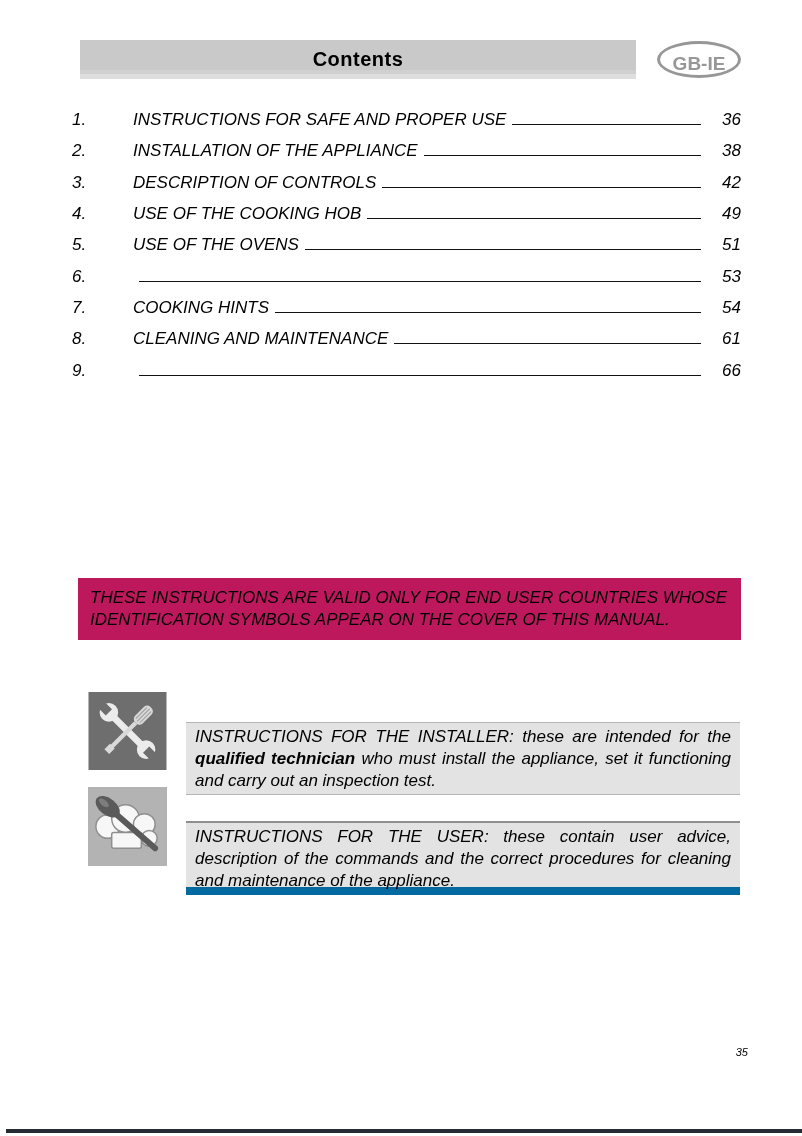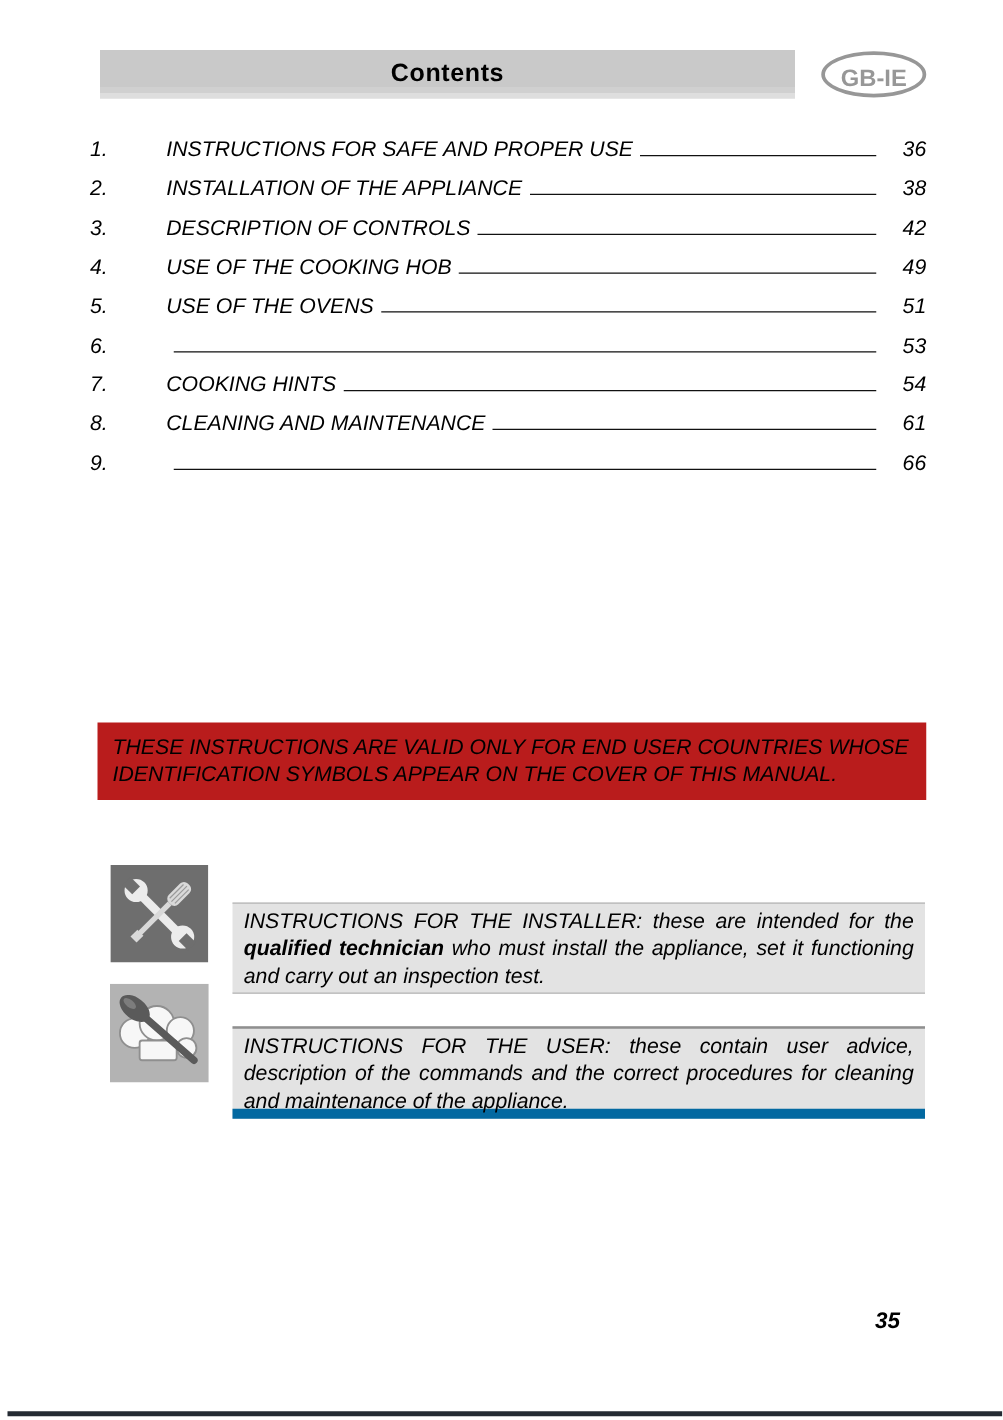--- a/index.html
+++ b/index.html
@@ -33,41 +33,41 @@
     font-size:17px;
   }
   .toc-num { width:61px; flex:0 0 61px; }
   .toc-title { white-space:nowrap; }
   .toc-leader { flex:1; border-bottom:1.5px solid #111; margin:0 10px 0 6px; min-width:12px; }
   .toc-page { flex:0 0 30px; text-align:right; }
 
   
   .notice {
     position:absolute; left:78px; top:578px; width:663px; height:62px;
-    background:#b91c1c; padding:9px 12px 0 12px;
+    background:#be185d; padding:9px 12px 0 12px;
     font-size:17px; line-height:21.5px;
   }
 
   
   .icon-box { position:absolute; width:79px; }
   .icon-box svg { display:block; width:100%; height:100%; }
   .installer-icon { left:88px; top:692px; height:78px; }
   .user-icon { left:88px; top:787px; height:79px; }
 
   .text-panel {
     position:absolute; left:186px; width:554px; background:#e3e3e3;
     font-size:17px; line-height:22px; padding:3px 9px;
     text-align:justify; text-align-last:left;margin-top:32px;
   }
   .installer-panel { top:690px; height:73px; border-top:1px solid #b5b5b5; border-bottom:1px solid #b5b5b5; }
   .user-panel { top:789px; height:74px; border-top:2px solid #8f8f8f; border-bottom:8px solid #0369a1; }
   .bold-inline { font-weight:bold; }
 
   
-  .page-num { position:absolute; left:700px; top:1046px; width:48px; text-align:left; font-size:18px;font-weight:bold; }
+  .page-num { position:absolute; left:700px; top:1046px; width:48px; text-align:right; font-size:11px; }
   .footer-rule { position:absolute; left:6px; top:1129px; width:796px; height:3.5px; background:#252b33; }
 </style>
 </head>
 <body>
 
 <div class="page">
 
   <div class="header-bar">
     <span class="header-title">Contents</span>
   </div>

